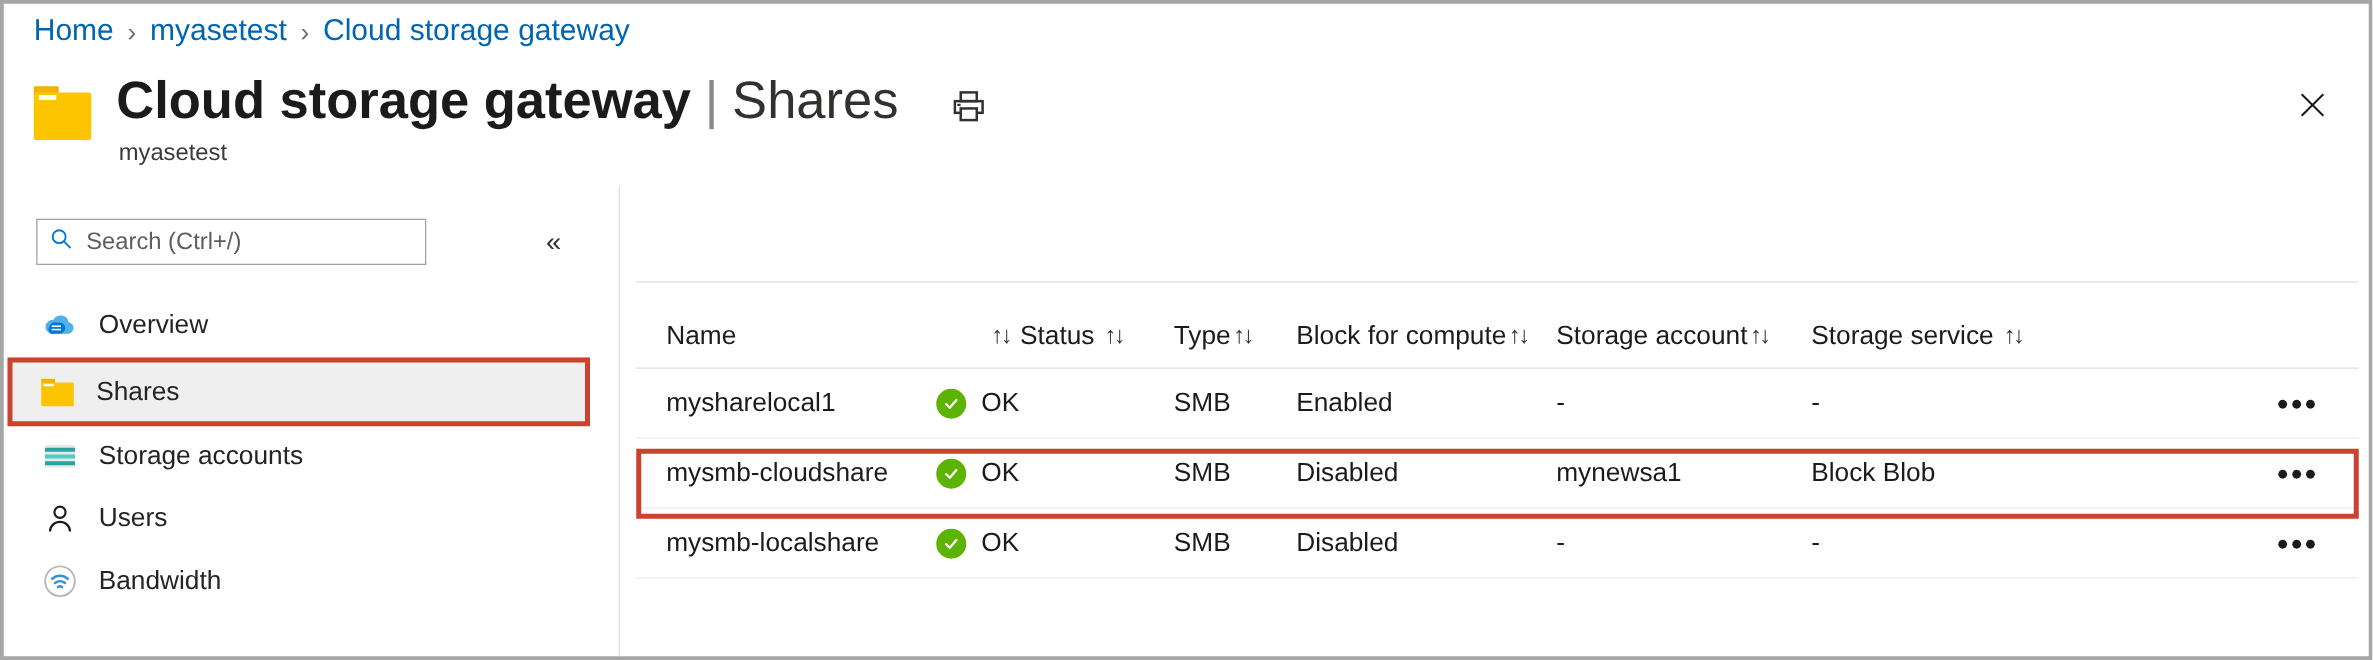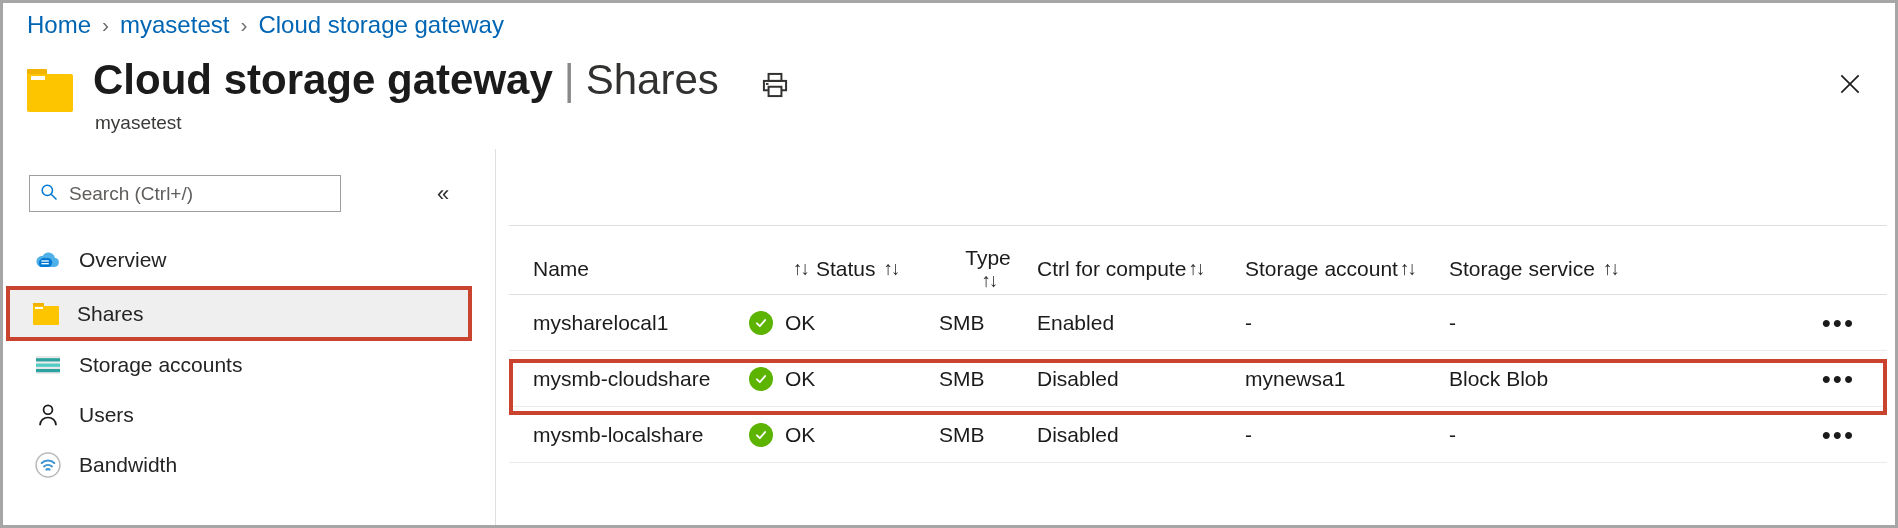--- a/index.html
+++ b/index.html
@@ -12,21 +12,21 @@
   #root {
     position: relative;
     width: 1898px; height: 528px;
     background: #ffffff;
     border: 3px solid #a6a6a6;
   }
 
   
   .breadcrumb {
     position: absolute; left: 24px; top: 8px;
-    display: flex; align-items: center;
+    display: flex; align-items: flex-end;
     font-size: 24px; color: #0065b3; white-space: nowrap;
   }
   .crumb { color: #0065b3; cursor: pointer; }
   .crumb.first { color: #0065b3; }
   .crumb-sep {
     color: #6b6b6b; font-size: 21px; margin: 0 11px; font-weight: 300;
   }
 
   
   .title-row {
@@ -145,21 +145,21 @@
   .trow {
     display: flex; align-items: center; height: 56px;
     border-bottom: 1px solid #edebe9;
     font-size: 21px; color: #1b1b1b;
   }
   .trow.head { border-bottom: 1px solid #e1dfdd; height: 52px; }
   .th { display: flex; align-items: center; white-space: nowrap; color: #1b1b1b; cursor: pointer; }
   .sorticon { font-size: 19px; color: #323130; margin-left: 2px; letter-spacing: -2px; }
   .c-name   { width: 240px; padding-left: 24px; }
   .c-status { width: 190px; display:flex; align-items:center; }
-  .c-type   { width: 98px; flex-direction: column; }
+  .c-type   { width: 98px; }
   .c-compute{ width: 208px; }
   .c-sa     { width: 204px; }
   .c-ss     { width: 232px; }
   .c-more   { flex: 1; display: flex; justify-content: flex-end; padding-right: 32px; }
   .th.c-status { padding-left: 42px; }
   .th.c-name { padding-left: 24px; }
 
   .ok-badge { display: flex; align-items: center; }
   .ok-circle {
     width: 24px; height: 24px; border-radius: 50%;
@@ -303,21 +303,21 @@
       <div class="th c-status">
         <span class="sorticon">↑↓</span>
         <span style="margin-left:8px">Status</span>
         <span class="sorticon" style="margin-left:8px">↑↓</span>
       </div>
       <div class="th c-type">
         <span>Type</span>
         <span class="sorticon">↑↓</span>
       </div>
       <div class="th c-compute">
-        <span>Ctrl for compute</span>
+        <span>Block for compute</span>
         <span class="sorticon">↑↓</span>
       </div>
       <div class="th c-sa">
         <span>Storage account</span>
         <span class="sorticon">↑↓</span>
       </div>
       <div class="th c-ss">
         <span>Storage service</span>
         <span class="sorticon" style="margin-left:8px">↑↓</span>
       </div>

